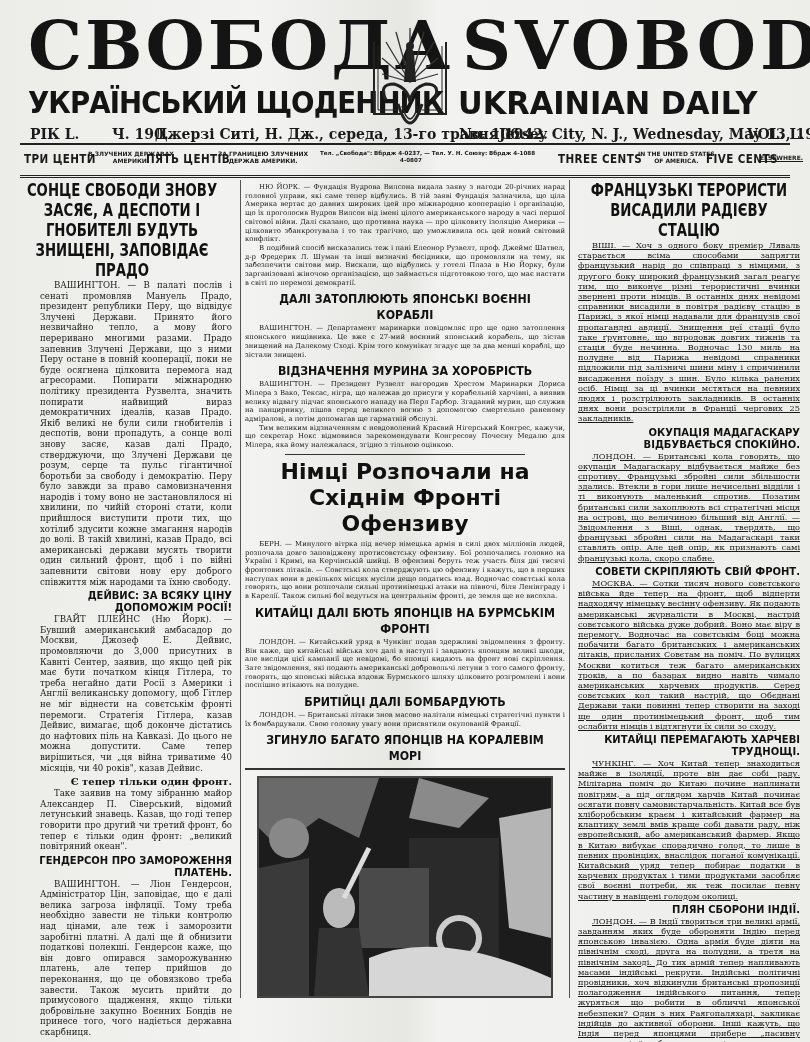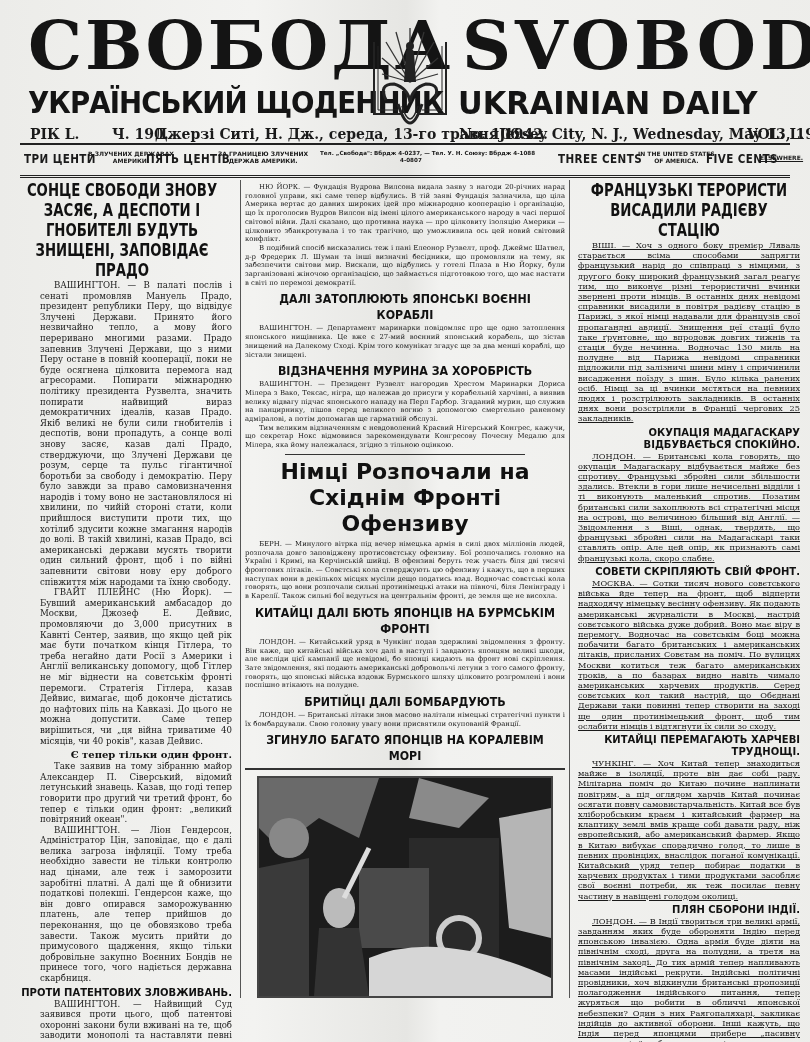--- a/index.html
+++ b/index.html
@@ -83,23 +83,25 @@
     <span class="pb small" style="left:300px;top:5px;font-size:5.6px"><span>Тел. „Свобода": Вбрдж 4-0237, — Тел. У. Н. Союзу: Вбрдж 4-1088</span><br><span style="padding-left:80px">4-0807</span></span>
     <span class="pb big" style="left:538px">THREE CENTS</span>
     <span class="pb small" style="left:618px;top:5px;text-align:center"><span>IN THE UNITED STATES</span><br><span>OF AMERICA.</span></span>
     <span class="pb big" style="left:686px">FIVE CENTS</span>
     <span class="pb small" style="left:740px;top:9px;text-decoration:underline">ELSEWHERE.</span>
   </div>
 
   <div class="col col1">
     <div class="hl hl-big">СОНЦЕ СВОБОДИ ЗНОВУ ЗАСЯЄ, А ДЕСПОТИ І ГНОБИТЕЛІ БУДУТЬ ЗНИЩЕНІ, ЗАПОВІДАЄ ПРАДО</div>
     <p class="t1">ВАШИНГТОН. — В палаті послів і сенаті промовляв Мануель Прадо, президент републики Перу, що відвідує Злучені Держави. Принято його незвичайно тепло, а мову його переривано многими разами. Прадо запевнив Злучені Держави, що з ними Перу остане в повній кооперації, поки не буде осягнена цілковита перемога над агресорами. Попирати міжнародню політику президента Рузвелта, значить попирати найвищий вираз демократичних ідеалів, казав Прадо. Якіб великі не були сили гнобителів і деспотів, вони пропадуть, а сонце волі знову засяє, казав далі Прадо, стверджуючи, що Злучені Держави це розум, серце та пульс гігантичної боротьби за свободу і демократію. Перу було завжди за право самовизначення народів і тому воно не застановлялося ні хвилини, по чийій стороні стати, коли прийшлося виступити проти тих, що хотілиб здусити кожне змагання народів до волі. В такій хвилині, казав Прадо, всі американські держави мусять творити один сильний фронт, щоб і по війні запевнити світови нову еру доброго співжиття між народами та їхню свободу.</p>
+    <div class="hl hl-sub">ДЕЙВИС: ЗА ВСЯКУ ЦІНУ ДОПОМОЖІМ РОСІЇ!</div>
     <p class="t1">ГВАЙТ ПЛЕЙНС (Ню Йорк). — Бувший американський амбасадор до Москви, Джозеф Е. Дейвис, промовляючи до 3,000 присутних в Кавнті Сентер, заявив, що якщо цей рік має бути початком кінця Гітлера, то треба негайно дати Росії з Америки і Англії великанську допомогу, щоб Гітлер не міг віднести на совєтськім фронті перемоги. Стратегія Гітлера, казав Дейвис, вимагає, щоб доконче дістатись до нафтових піль на Кавказі. До цього не можна допустити. Саме тепер вирішиться, чи „ця війна триватиме 40 місяців, чи 40 років", казав Дейвис.</p>
     <div class="hl hl-sub" style="font-family:'DejaVu Serif',serif">Є тепер тільки один фронт.</div>
     <p class="t1">Таке заявив на тому зібранню майор Александер П. Сіверський, відомий летунський знавець. Казав, що годі тепер говорити про другий чи третий фронт, бо тепер є тільки один фронт: „великий повітряний океан".</p>
+    <div class="hl hl-sub">ГЕНДЕРСОН ПРО ЗАМОРОЖЕННЯ ПЛАТЕНЬ.</div>
     <p class="t1">ВАШИНГТОН. — Ліон Гендерсон, Адміністратор Цін, заповідає, що є далі велика загроза інфляції. Тому треба необхідно завести не тільки контролю над цінами, але теж і заморозити заробітні платні. А далі ще й обнизити податкові полекші. Гендерсон каже, що він довго опирався заморожуванню платень, але тепер прийшов до переконання, що це обовязково треба завести. Також мусить прийти до примусового щадження, якщо тільки добровільне закупно Воєнних Бондів не принесе того, чого надіється державна скарбниця.</p>
     <div class="hl hl-sub">ПРОТИ ПАТЕНТОВИХ ЗЛОВЖИВАНЬ.</div>
     <p class="t1">ВАШИНГТОН. — Найвищий Суд заявився проти цього, щоб патентові охоронні закони були вживані на те, щоб заводити монополі та наставляти певні ціни на випродуковані товари.</p>
     <div class="hl hl-sub">НАРАЗІ ПОГОДЯТЬСЯ ЩОДО ФРАНЦУЗЬКИХ ПОСІЛОСТЕЙ.</div>
     <p class="t1">ВАШИНГТОН. — Виглядає, що французький уряд у Віші дасть добровільну згоду на те, щоб Злучені Держави взяли на час під свою контролю Мартинику, Гваделюпу і Гвіяну, французькі посілости. Будуть там вдержувані американські військові гарнізони; французькі частини і фльота будуть обезброєні, а танкери і літаки зареквіровані для американського вжитку.</p>
 
   </div>
 
   <div class="col col2">
     <p class="t2" style="margin-top:3px">НЮ ЙОРК. — Фундація Вудрова Вилсона видала заяву з нагоди 20-річних нарад головної управи, які саме тепер відбулись. В тій заяві Фундація зазначила, що ціла Америка вертає до давних широких ідей про міжнародню кооперацію і організацію, що їх проголосив Вудров Вилсон від імені цілого американського народу в часі першої світової війни. Далі сказано, що противна наука — про цілковиту ізоляцію Америки — цілковито збанкротувала і то так трагічно, що уможливила ось цей новий світовий конфлікт.</p>

